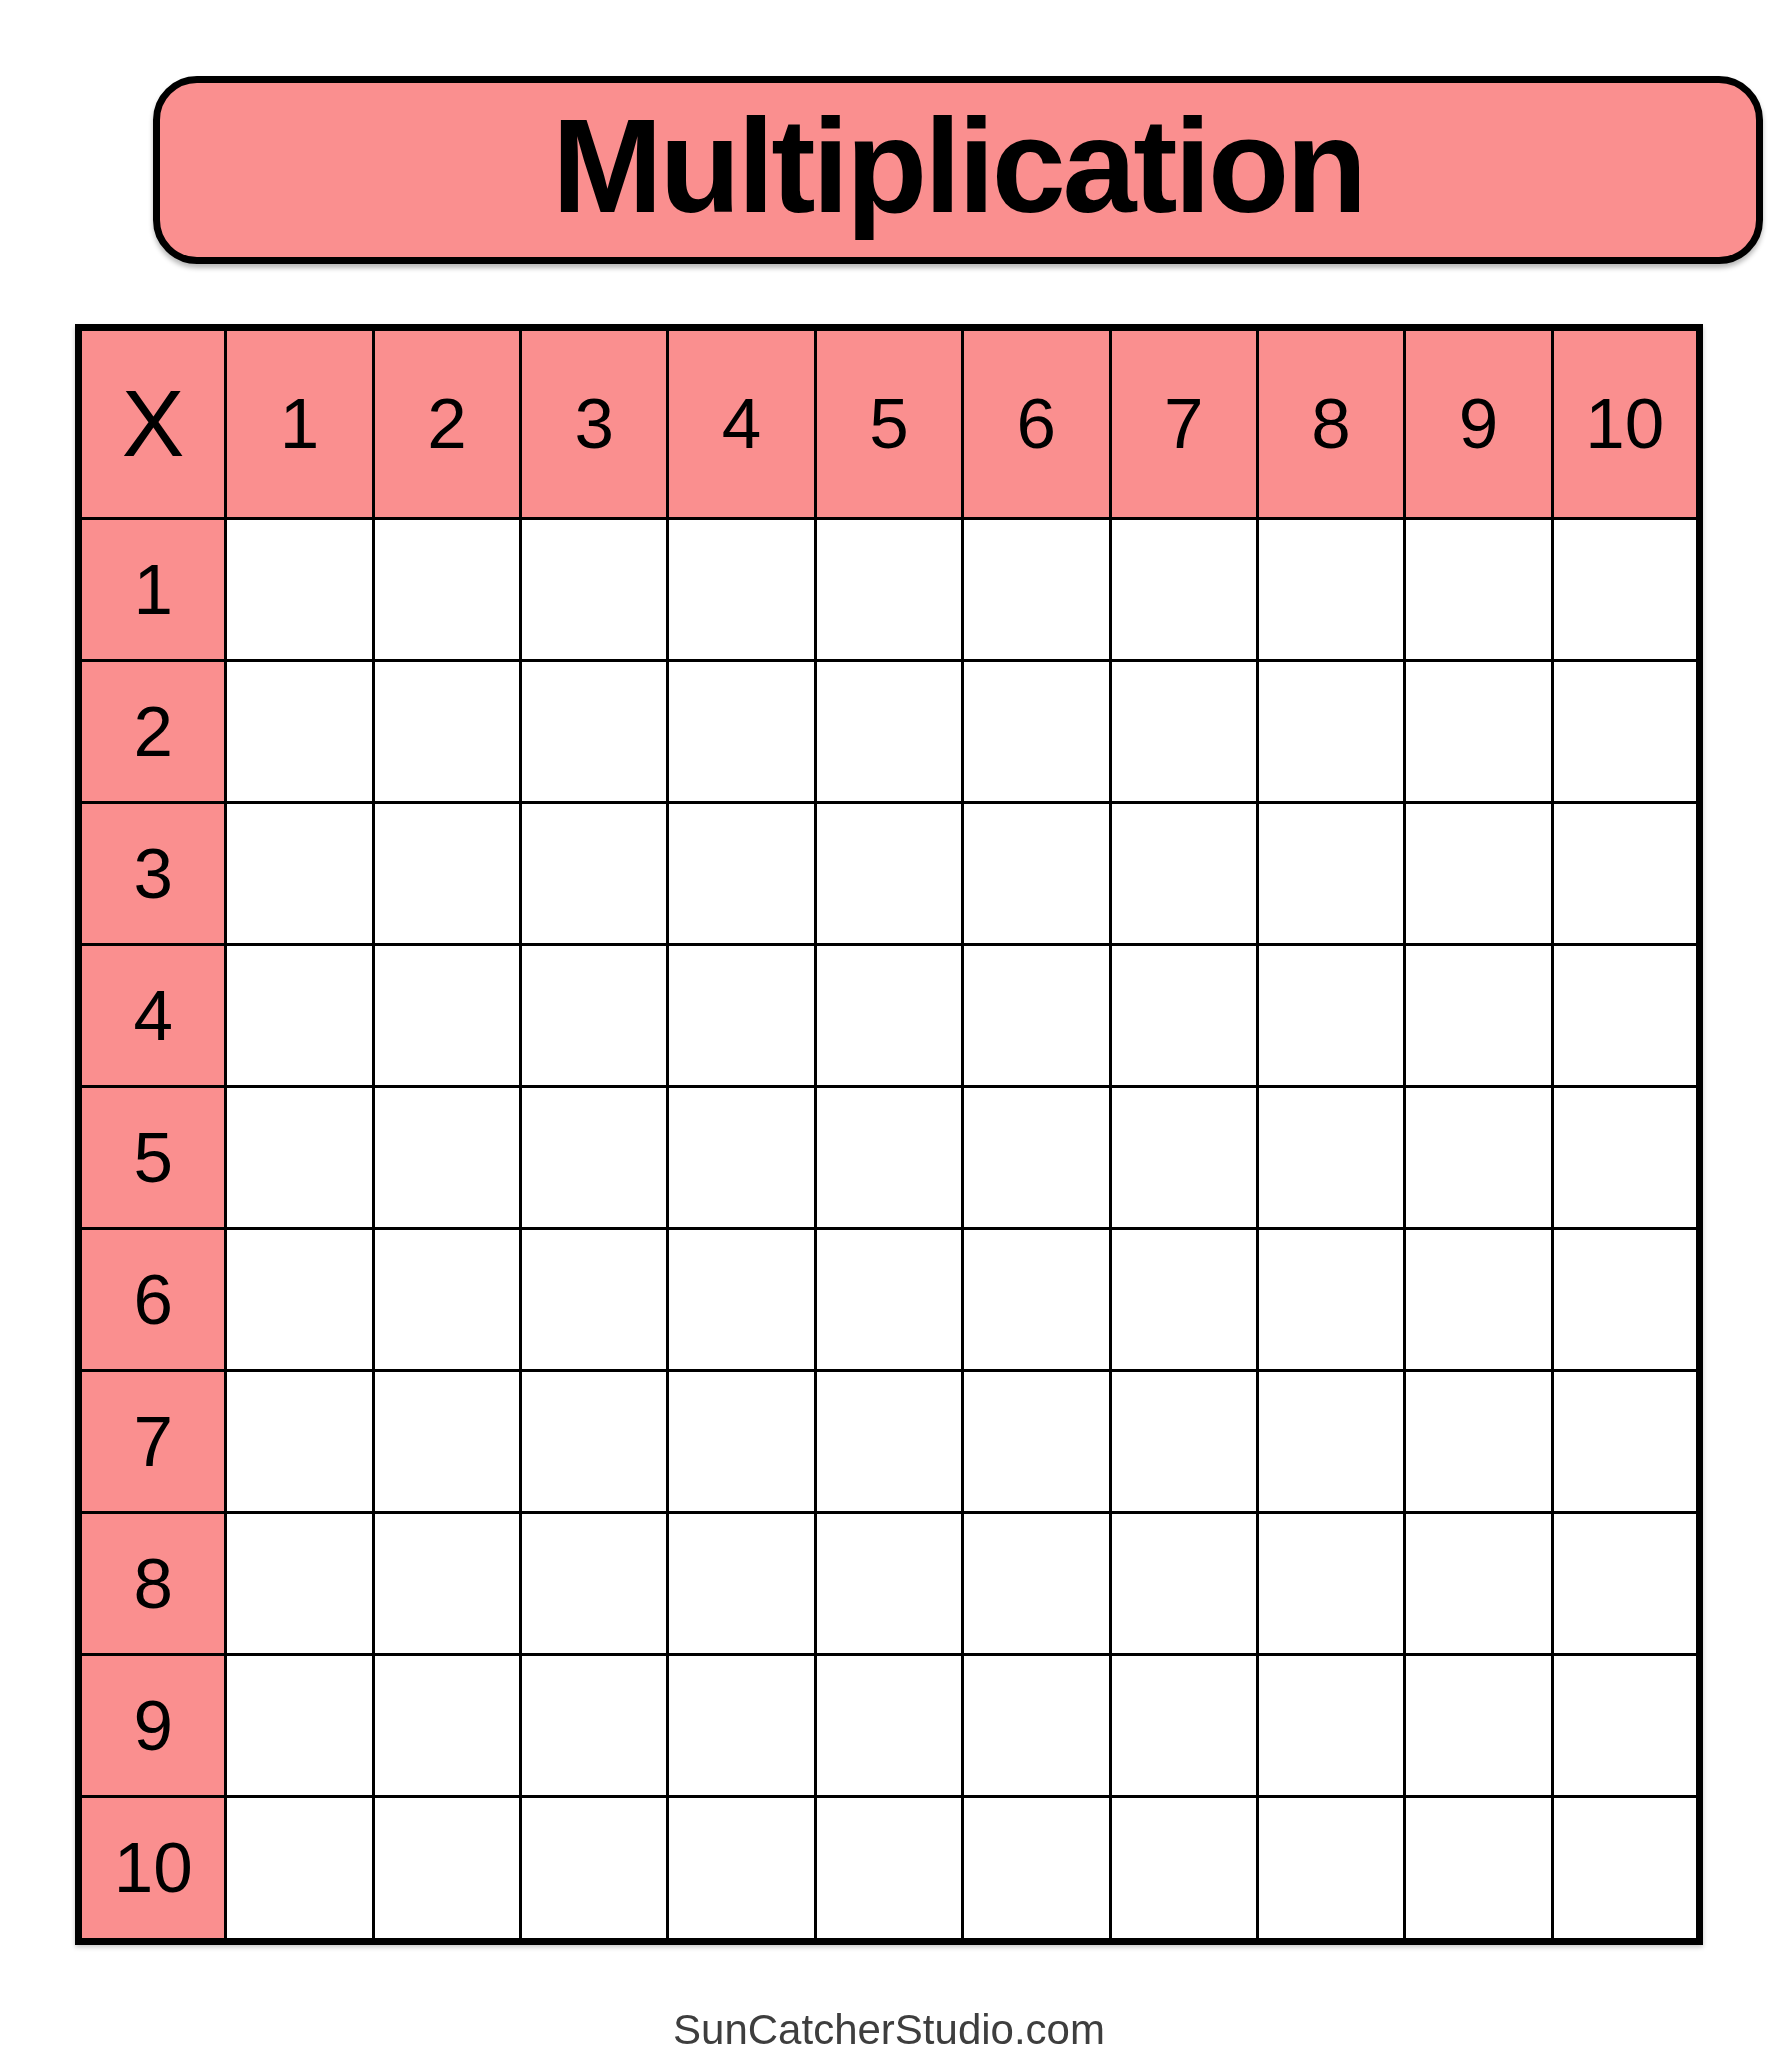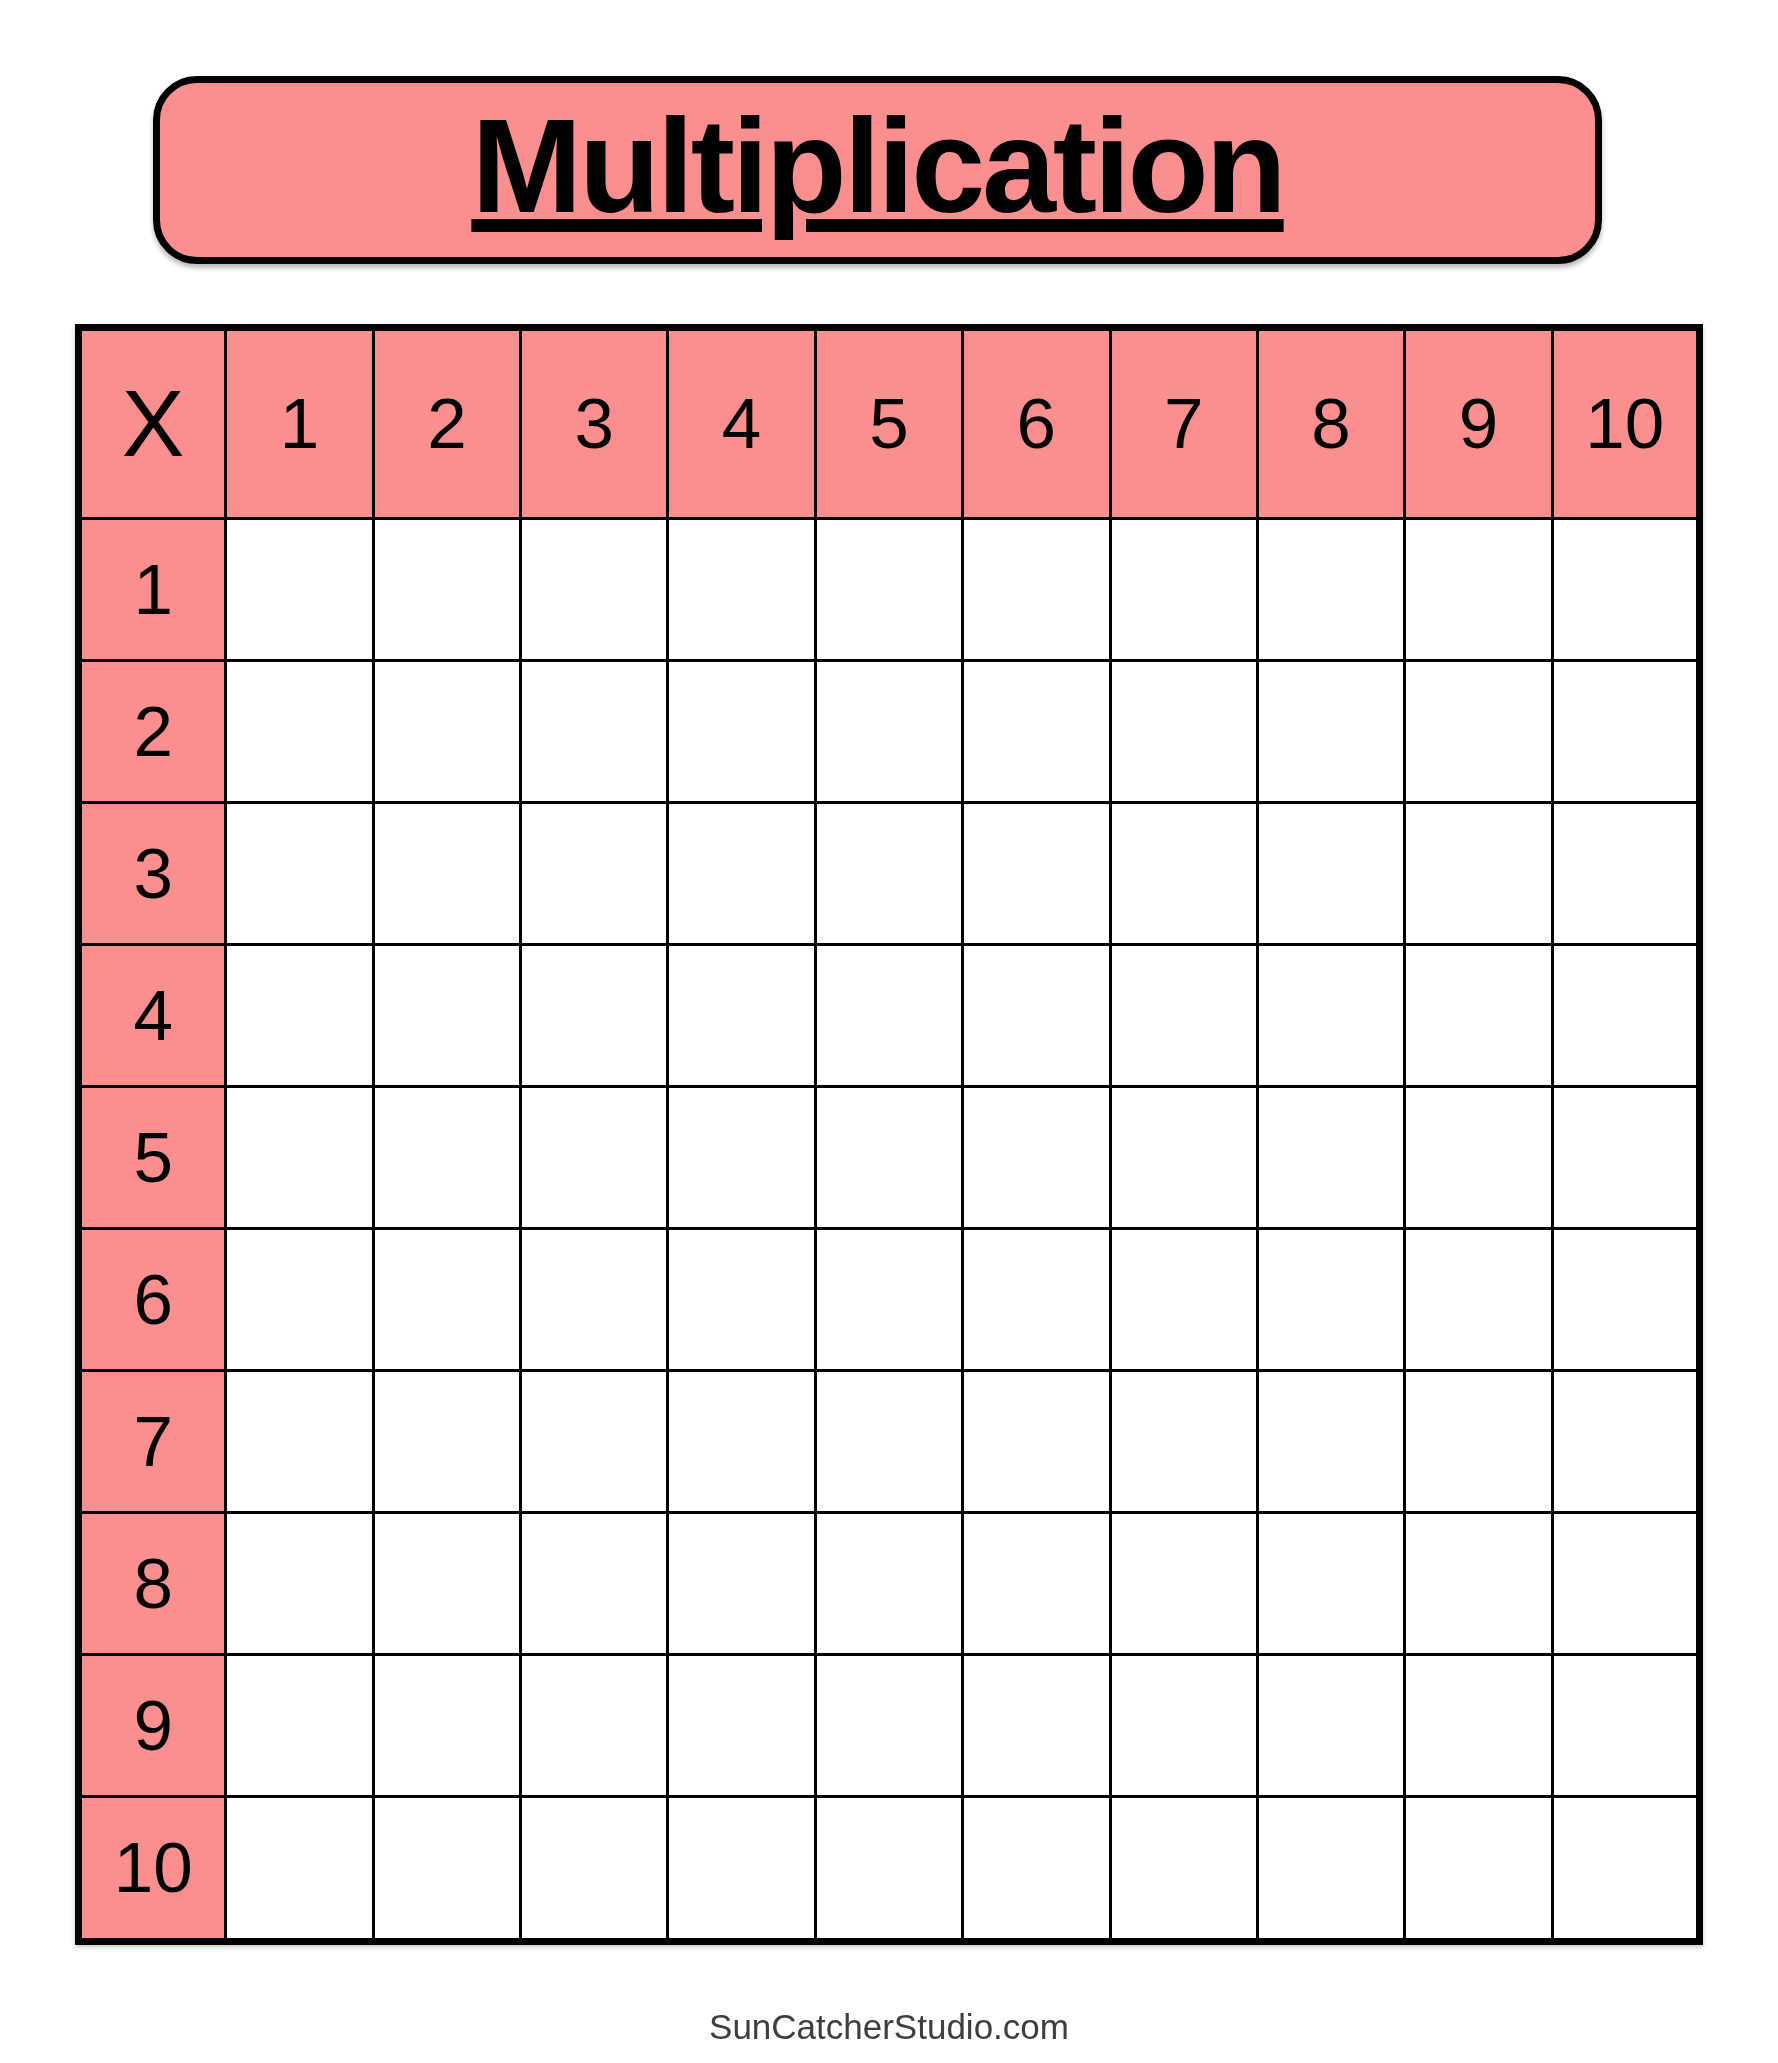--- a/index.html
+++ b/index.html
@@ -15,27 +15,26 @@
     position:relative;
     background:var(--page-bg);
     font-family:"Liberation Sans", sans-serif;
     overflow:hidden;
   }
 
   
   .banner{
     position:absolute;
     left:153px; top:76px;
-    width:1449px; height:188px;
+    width:1610px; height:188px;
     background:var(--pink);
     border:7.3px solid var(--grid);
     border-radius:44px;
     display:flex; align-items:center; justify-content:center;
     box-shadow:0 4px 5.6px rgba(0,0,0,0.28);
-    text-decoration:underline;
   }
   .banner-title{
     font-size:133px;
     font-weight:700;
     letter-spacing:-3.2px;
     color:#000;
     line-height:1;
     padding-bottom:6.4px;
   }
 
@@ -71,21 +70,21 @@
     font-size:71px;
     color:#000;
   }
 
   
   .footer{
     position:absolute;
     left:0; top:2009px;
     width:100%;
     text-align:center;
-    font-size:35px;
+    font-size:42px;
     color:var(--footer-color);
     line-height:1;
   }
 </style>
 </head>
 <body>
 
 <div class="banner">
   <span class="banner-title">Multiplication</span>
 </div>

